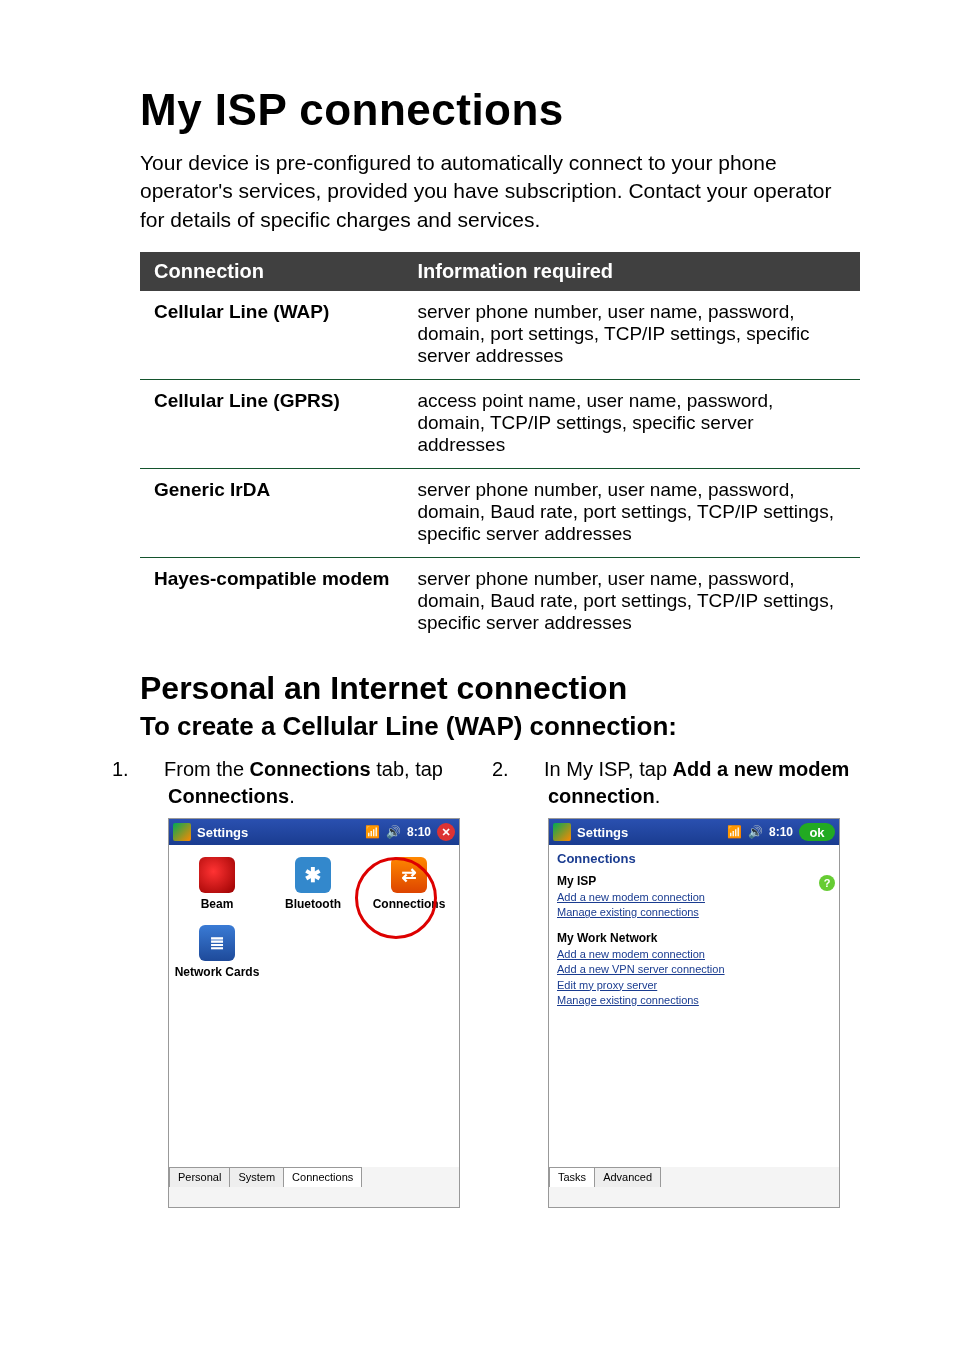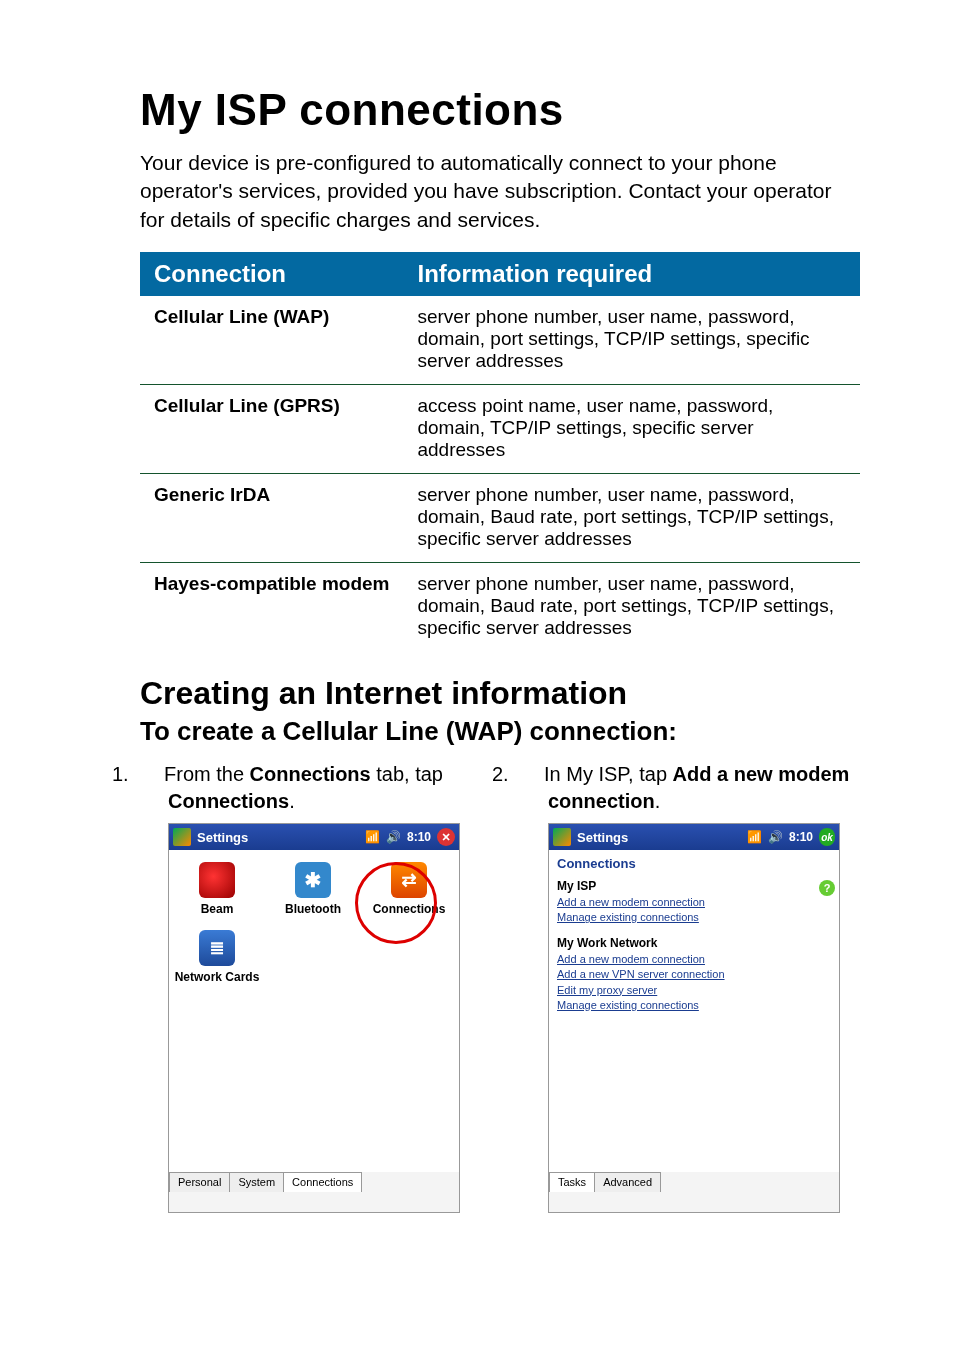--- a/index.html
+++ b/index.html
@@ -1,39 +1,39 @@
 <!DOCTYPE html>
 <html><head>
 <meta charset="utf-8">
 <style>
   * { box-sizing: border-box; margin: 0; padding: 0; }
   html, body { width: 954px; background: #fff; font-family: Arial, Helvetica, sans-serif; color: #000; }
   .page { width: 954px; padding: 85px 90px 40px 140px; position: relative; }
   h1.title { font-size: 44px; font-weight: bold; margin-bottom: 14px; letter-spacing: 0.5px; }
   p.para { font-size: 21px; line-height: 1.35; margin-bottom: 18px; max-width: 710px; }
   .connections-table { width: 720px; border-collapse: collapse; margin-top: 4px; margin-bottom: 24px; }
-  .connections-table th { background: #0369a1; color: #fff; font-weight: bold; font-size: 24px; text-align: left; padding: 8px 14px; }
+  .connections-table th { background: #404040; color: #fff; font-weight: bold; font-size: 20px; text-align: left; padding: 8px 14px; }
   .connections-table td { font-size: 19px; padding: 10px 14px 12px 14px; vertical-align: top; border-bottom: 1px solid #14532d; }
   .connections-table td.conn { font-weight: bold; width: 260px; white-space: nowrap; }
   .connections-table tr:last-child td { border-bottom: none; }
   h2.subtitle { font-size: 32px; font-weight: bold; margin-top: 10px; margin-bottom: 4px; }
   h3.proc { font-size: 26px; font-weight: bold; margin-bottom: 14px; }
   .steps-row { display: flex; gap: 40px; }
   .step-col { flex: 0 0 340px; }
   .step-text { font-size: 20px; line-height: 1.35; padding-left: 28px; text-indent: -28px; margin-bottom: 8px; }
   .step-num { display: inline-block; width: 24px; }
   .bold { font-weight: bold; }
   
   .screenshot { width: 292px; height: 390px; border: 1px solid #999; background: #f4f4f4; position: relative; margin-left: 28px; font-family: Verdana, Arial, sans-serif; }
   .ss-titlebar { height: 26px; background: linear-gradient(to bottom, #2a50b0, #1a3c90); color: #fff; display: flex; align-items: center; font-size: 13px; font-weight: bold; padding-left: 4px; }
   .ss-flag { width: 18px; height: 18px; background: linear-gradient(135deg, #0a5, #f80); margin-right: 6px; border-radius: 2px; }
   .ss-status { margin-left: auto; display: flex; align-items: center; gap: 6px; padding-right: 4px; font-size: 12px; }
   .ss-status-icon { font-size: 12px; }
   .ss-close { width: 18px; height: 18px; border-radius: 9px; background: #d33; color:#fff; display:flex; align-items:center; justify-content:center; font-size:11px; font-weight:bold;}
-  .ss-ok { width: 16px; height: 18px; border-radius: 9px; background: #2a2; color:#fff; display:flex; align-items:center; justify-content:center; font-size:10px; font-weight:bold;font-style:italic;}
+  .ss-ok { width: 36px; height: 18px; border-radius: 9px; background: #2a2; color:#fff; display:flex; align-items:center; justify-content:center; font-size:13px; font-weight:bold;}
   .ss-body { background: #fff; position: absolute; top: 26px; left: 0; right: 0; bottom: 40px; padding-top: 8px; }
   .icon-grid { display: flex; flex-wrap: wrap; }
   .icon-cell { width: 96px; text-align: center; font-size: 12px; font-weight: bold; padding: 4px 0 10px 0; }
   .icon-img { width: 36px; height: 36px; margin: 0 auto 4px auto; border-radius: 6px; }
   .icon-beam { background: radial-gradient(circle at 40% 40%, #f33, #900); }
   .icon-bt { background: #38c; display:flex; align-items:center; justify-content:center; color:#fff; font-size:20px; }
   .icon-conn { background: linear-gradient(#f80, #d40); display:flex; align-items:center; justify-content:center; color:#fff; font-size:18px; }
   .icon-net { background: linear-gradient(#3a7bd5, #1e4a9a); display:flex; align-items:center; justify-content:center; color:#fff; font-size:18px; }
   .highlight-circle { position:absolute; width: 82px; height: 82px; border: 3px solid #d00; border-radius: 50%; top: 12px; left: 186px; pointer-events:none; }
   .ss-tabs { position:absolute; bottom: 20px; left:0; right:0; height: 20px; display:flex; font-size: 11px; }
@@ -75,21 +75,21 @@
         <td class="conn">Generic IrDA</td>
         <td>server phone number, user name, password, domain, Baud rate, port settings, TCP/IP settings, specific server addresses</td>
       </tr>
       <tr>
         <td class="conn">Hayes-compatible modem</td>
         <td>server phone number, user name, password, domain, Baud rate, port settings, TCP/IP settings, specific server addresses</td>
       </tr>
     </tbody>
   </table>
 
-  <h2 class="subtitle">Creating an Internet information</h2>
+  <h2 class="subtitle">Personal an Internet connection</h2>
   <h3 class="proc">To create a Cellular Line (WAP) connection:</h3>
 
   <div class="steps-row">
 
     <div class="step-col">
       <p class="step-text">
         <span class="step-num">1.</span><span>From the </span><span class="bold">Connections</span><span> tab, tap </span><span class="bold">Connections</span><span>.</span>
       </p>
 
       <div class="screenshot">

